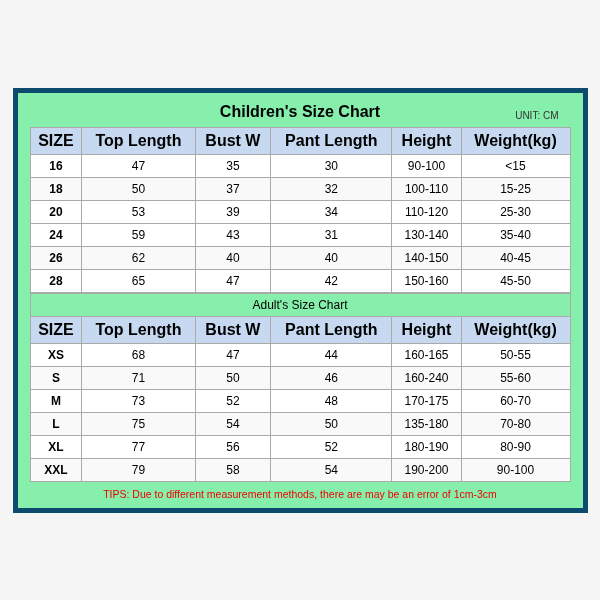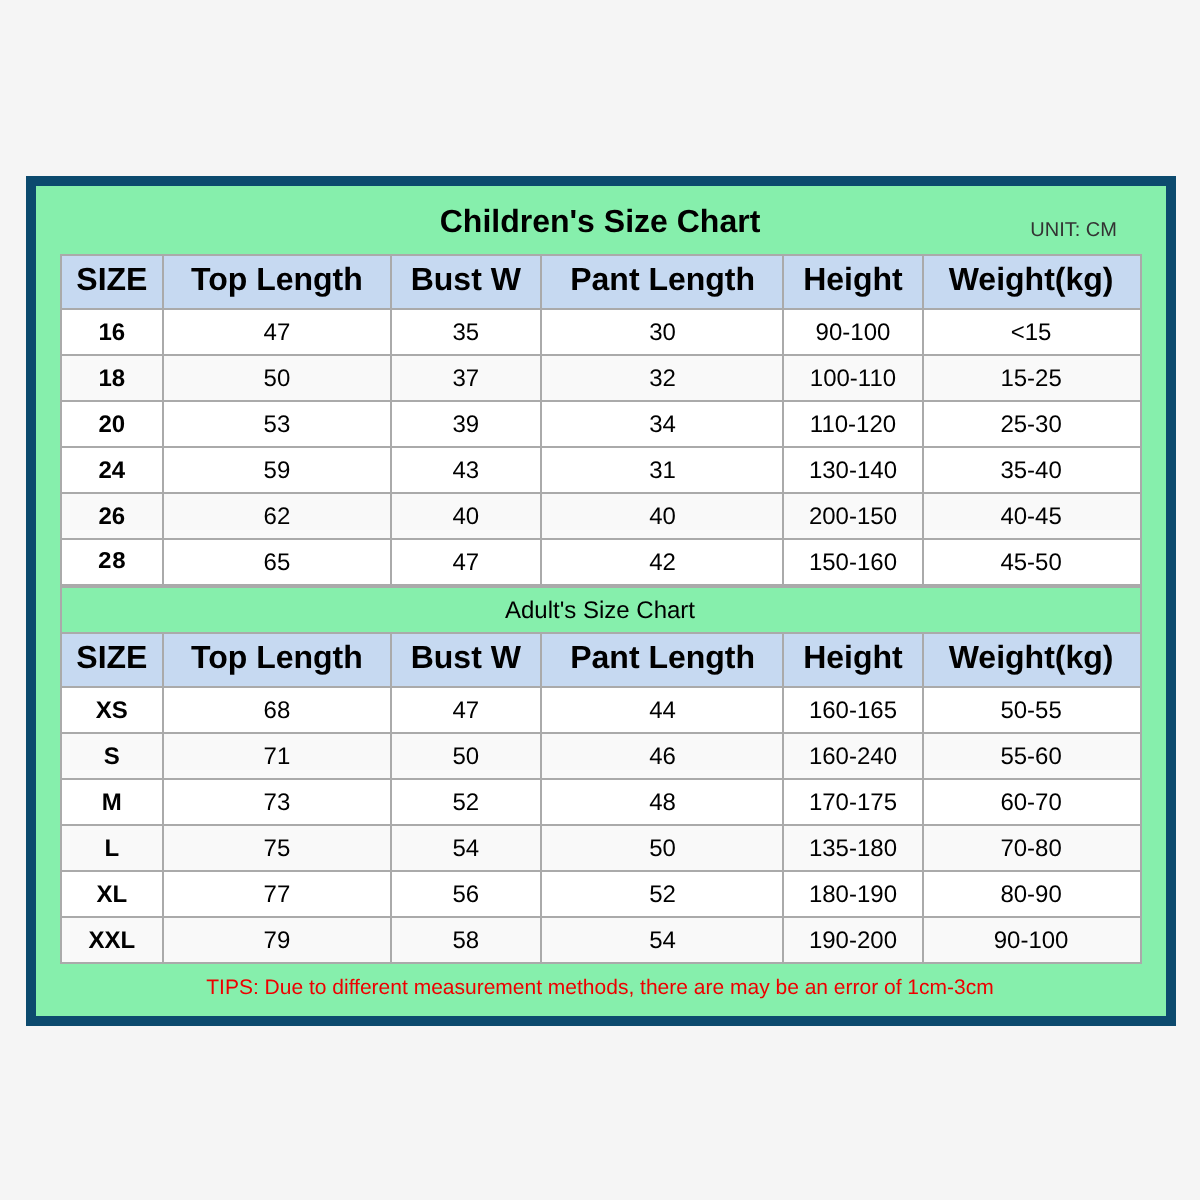--- a/index.html
+++ b/index.html
@@ -109,25 +109,25 @@
           <td>43</td>
           <td>31</td>
           <td>130-140</td>
           <td>35-40</td>
         </tr>
         <tr style="background: rgb(249, 249, 249);">
           <td style="font-weight: bold;">26</td>
           <td>62</td>
           <td>40</td>
           <td>40</td>
-          <td>200-150</td>
+          <td>140-150</td>
           <td>40-45</td>
         </tr>
         <tr style="background: rgb(255, 255, 255);">
-          <td style="font-weight: bold; font-family: Liberation Mono, monospace;">28</td>
+          <td style="font-weight: bold;">28</td>
           <td>65</td>
           <td>47</td>
           <td>42</td>
           <td>150-160</td>
           <td>45-50</td>
         </tr>
       </tbody>
   </table>
 
   <table style="margin-top:0;">

